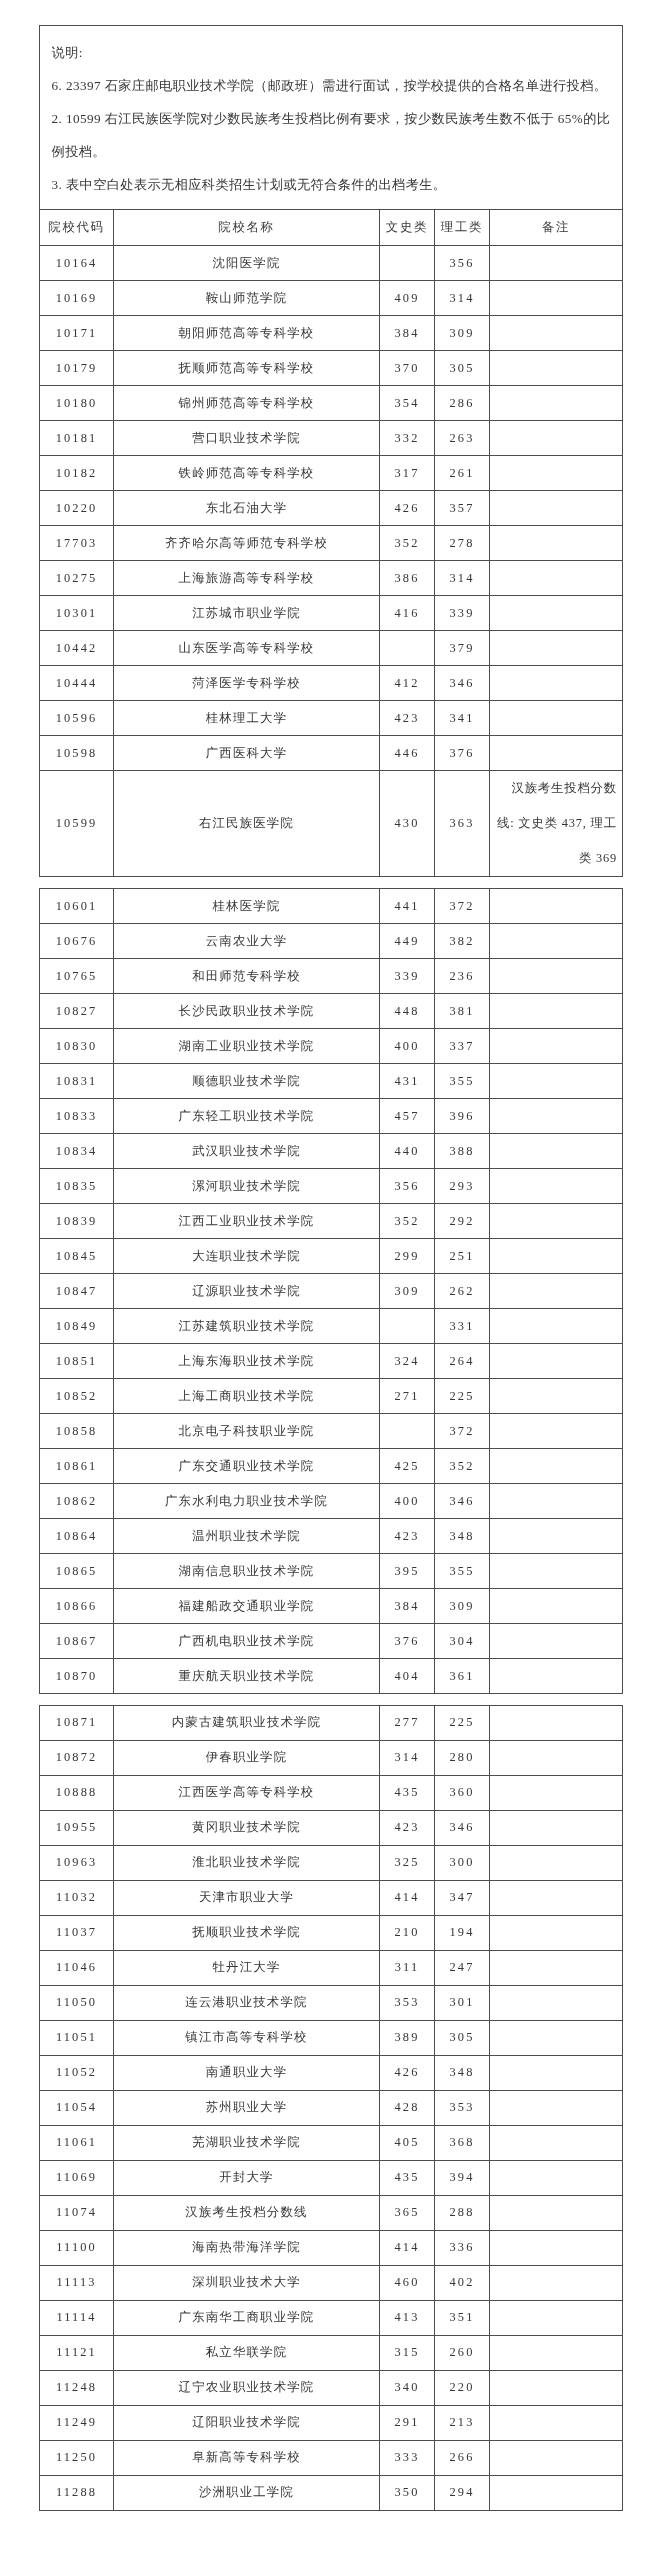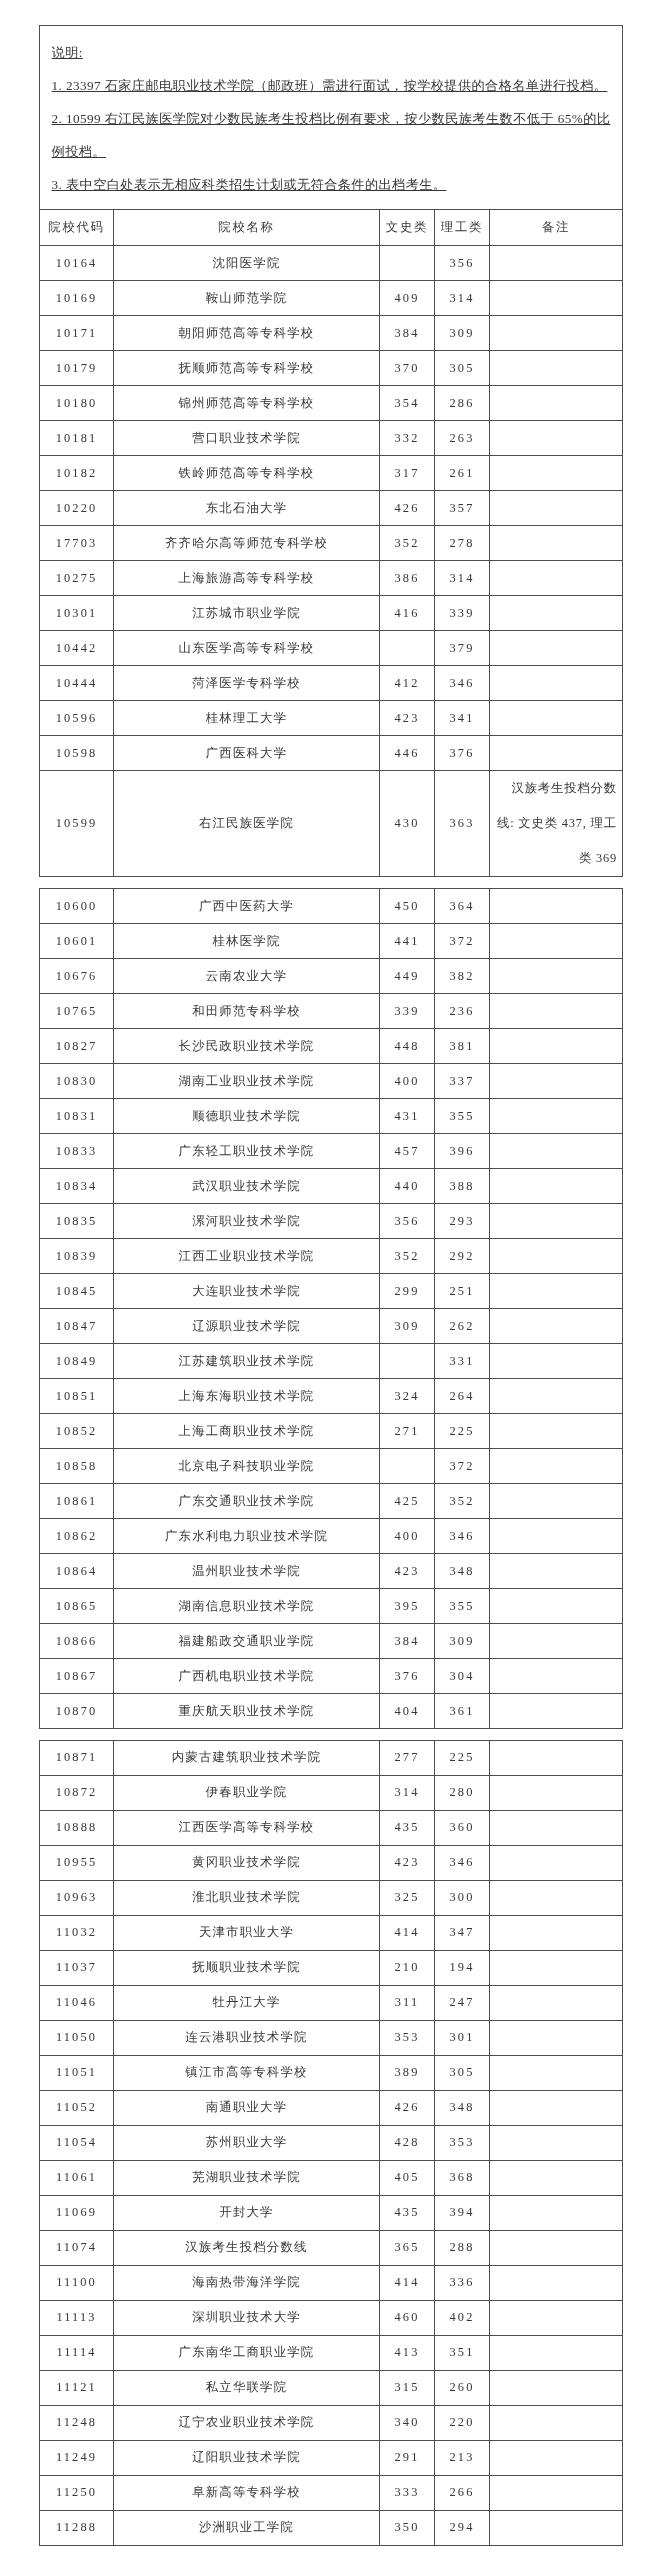--- a/index.html
+++ b/index.html
@@ -19,21 +19,20 @@
     border: 0.8px solid #4d4d4d;
     border-bottom: 0;
     padding: 10px 11.6px 8.3px 11.6px;
   }
   .notes-box p {
     margin: 0;
     font-size: 13.2px;
     line-height: 33px;
     letter-spacing: 0.4px;
     text-align: justify;
-    text-decoration: underline;
   }
   table.chunk {
     border-collapse: collapse;
     table-layout: fixed;
     width: 584px;
     border-radius: 9px;
   }
   table.chunk.gap { margin-top: 10.8px; }
   .chunk th, .chunk td {
     border: 0.8px solid #4d4d4d;
@@ -64,21 +63,21 @@
     text-align: right;
   }
 </style>
 </head>
 <body>
 
 <div class="sheet">
 
   <div class="notes-box">
     <p>说明:</p>
-    <p>1. 23397 石家庄邮电职业技术学院（邮政班）需进行面试，按学校提供的合格名单进行投档。</p>
+    <p>6. 23397 石家庄邮电职业技术学院（邮政班）需进行面试，按学校提供的合格名单进行投档。</p>
     <p>2. 10599 右江民族医学院对少数民族考生投档比例有要求，按少数民族考生数不低于 65%的比例投档。</p>
     <p>3. 表中空白处表示无相应科类招生计划或无符合条件的出档考生。</p>
   </div>
 
   <table class="chunk">
     <colgroup>
       <col class="col-code">
         <col class="col-name">
         <col class="col-wenshi">
         <col class="col-ligong">
@@ -212,27 +211,20 @@
   <table class="chunk gap">
     <colgroup>
       <col class="col-code">
         <col class="col-name">
         <col class="col-wenshi">
         <col class="col-ligong">
         <col class="col-remark">
     </colgroup>
     <tbody>
         <tr>
-          <td class="col-code">10600</td>
-          <td class="col-name">广西中医药大学</td>
-          <td class="col-wenshi">450</td>
-          <td class="col-ligong">364</td>
-          <td class="col-remark"></td>
-        </tr>
-        <tr>
           <td class="col-code">10601</td>
           <td class="col-name">桂林医学院</td>
           <td class="col-wenshi">441</td>
           <td class="col-ligong">372</td>
           <td class="col-remark"></td>
         </tr>
         <tr>
           <td class="col-code">10676</td>
           <td class="col-name">云南农业大学</td>
           <td class="col-wenshi">449</td>

